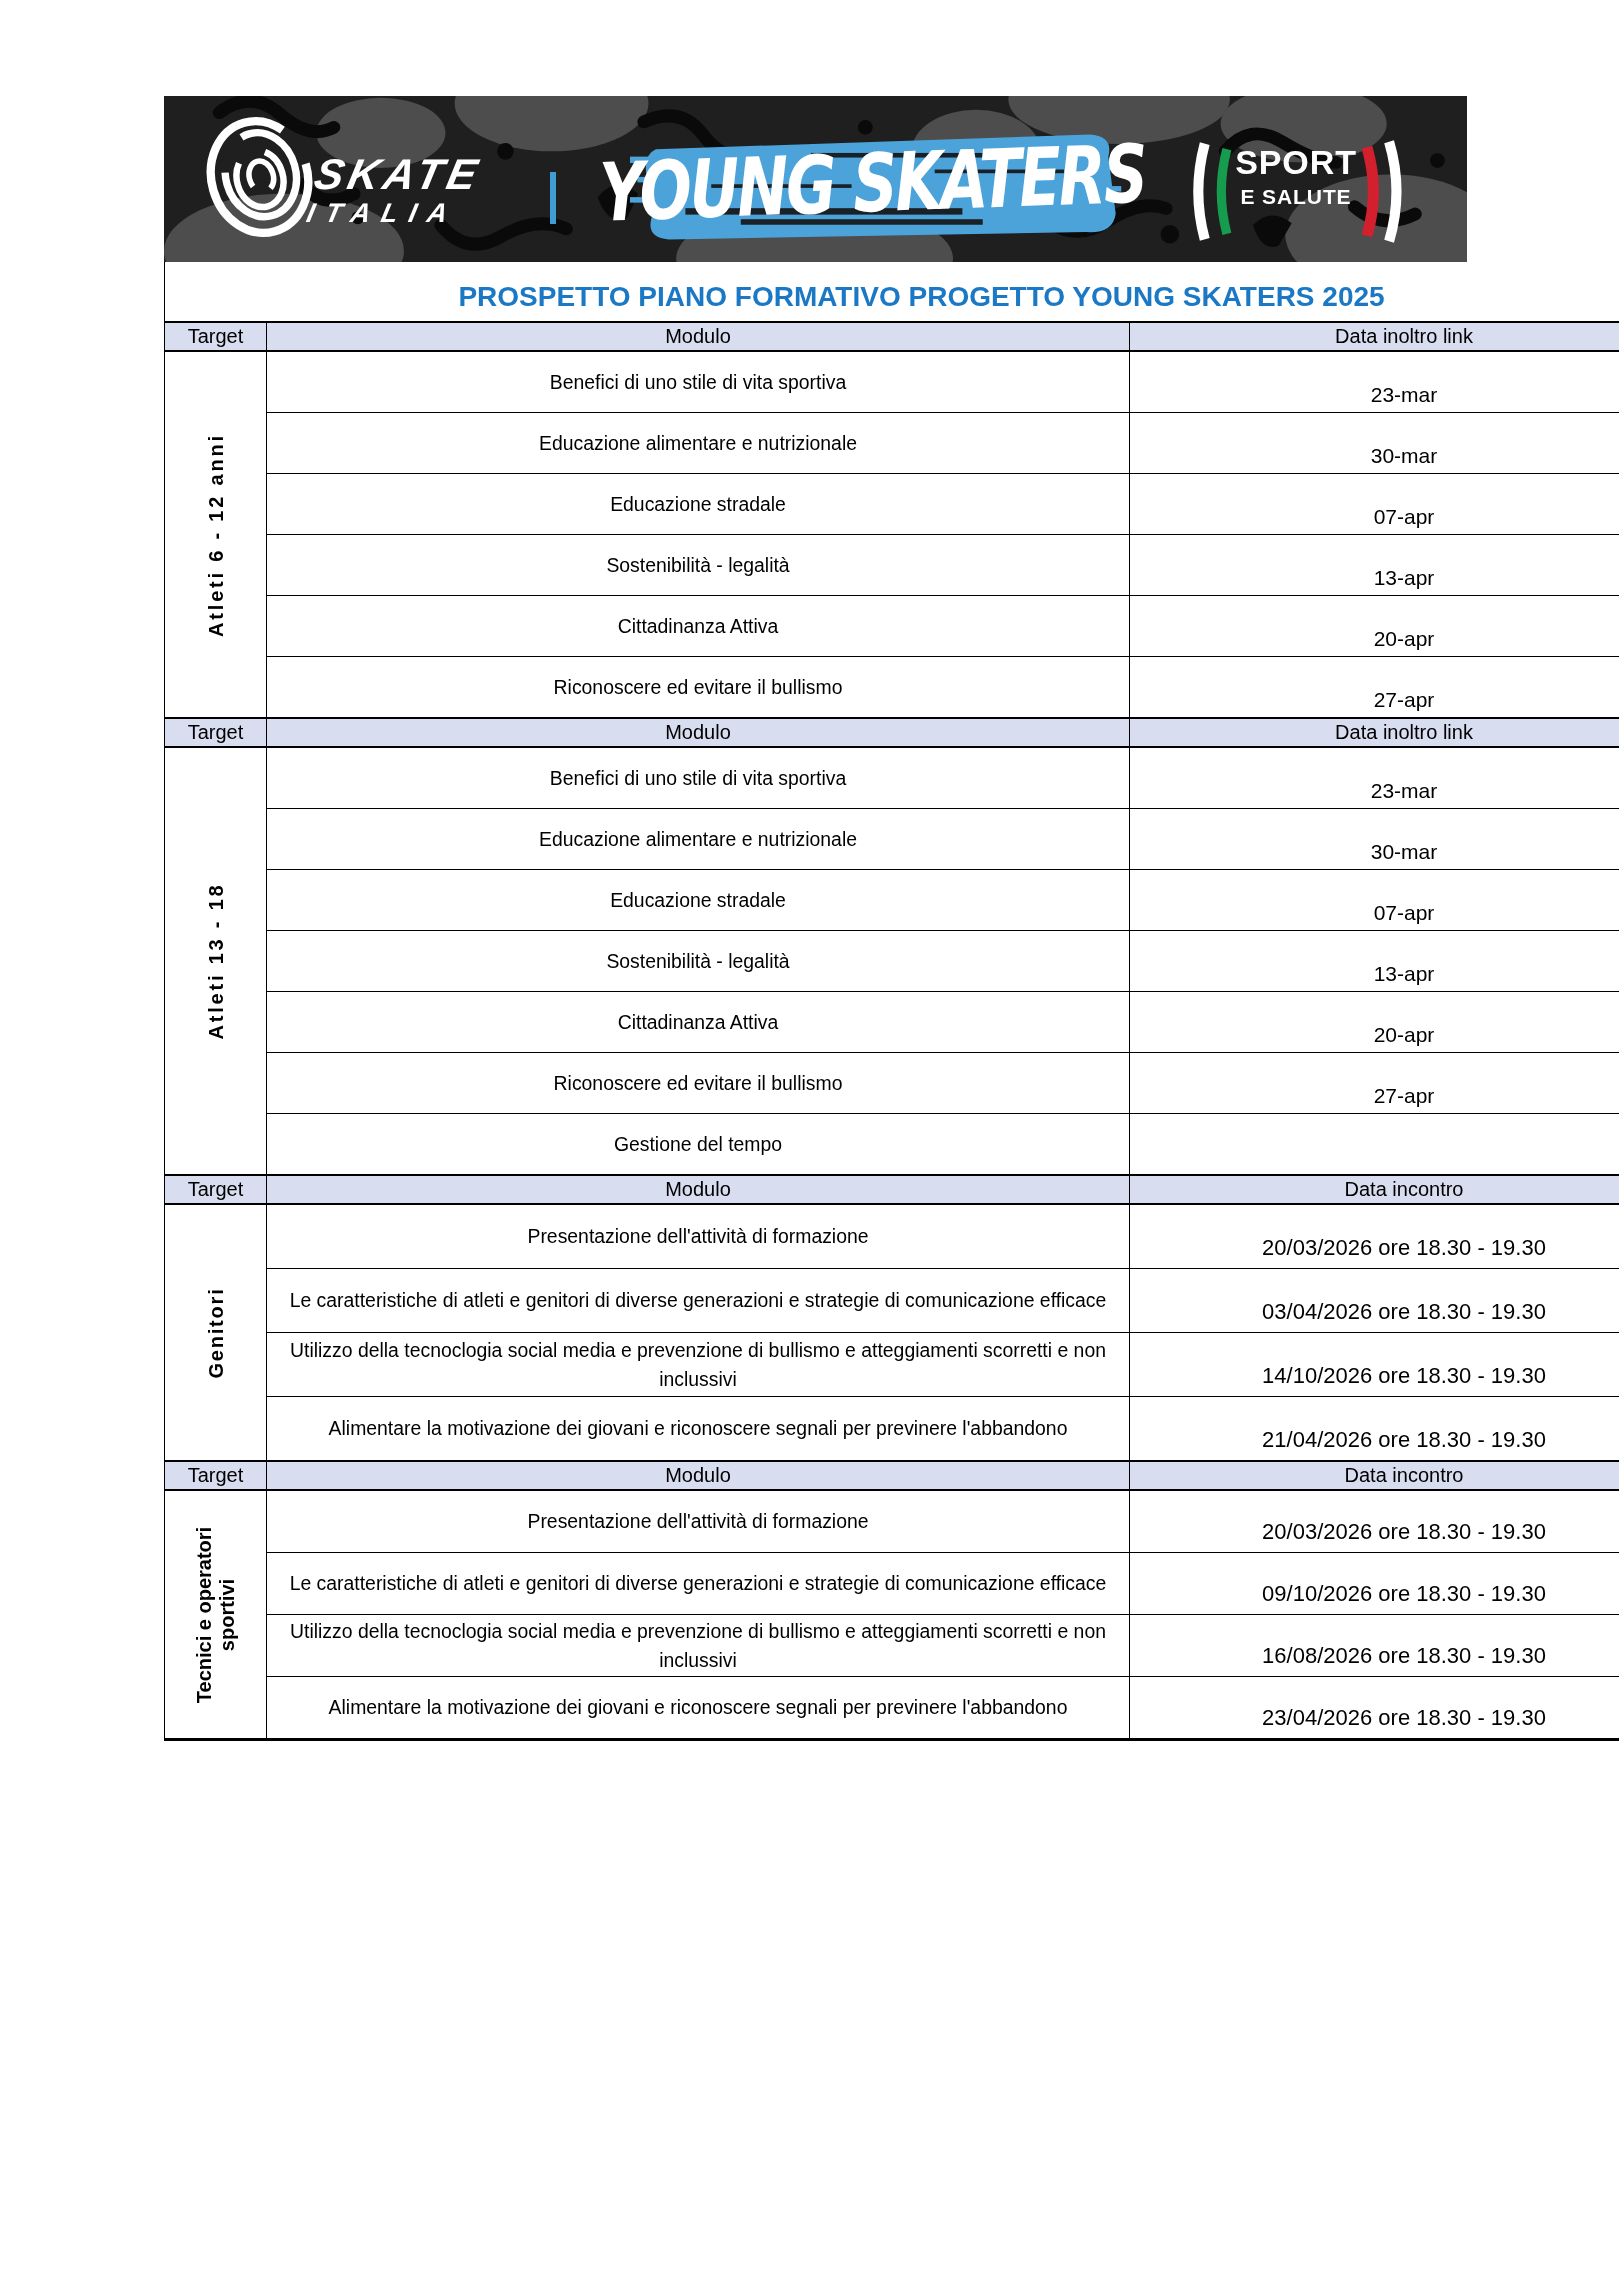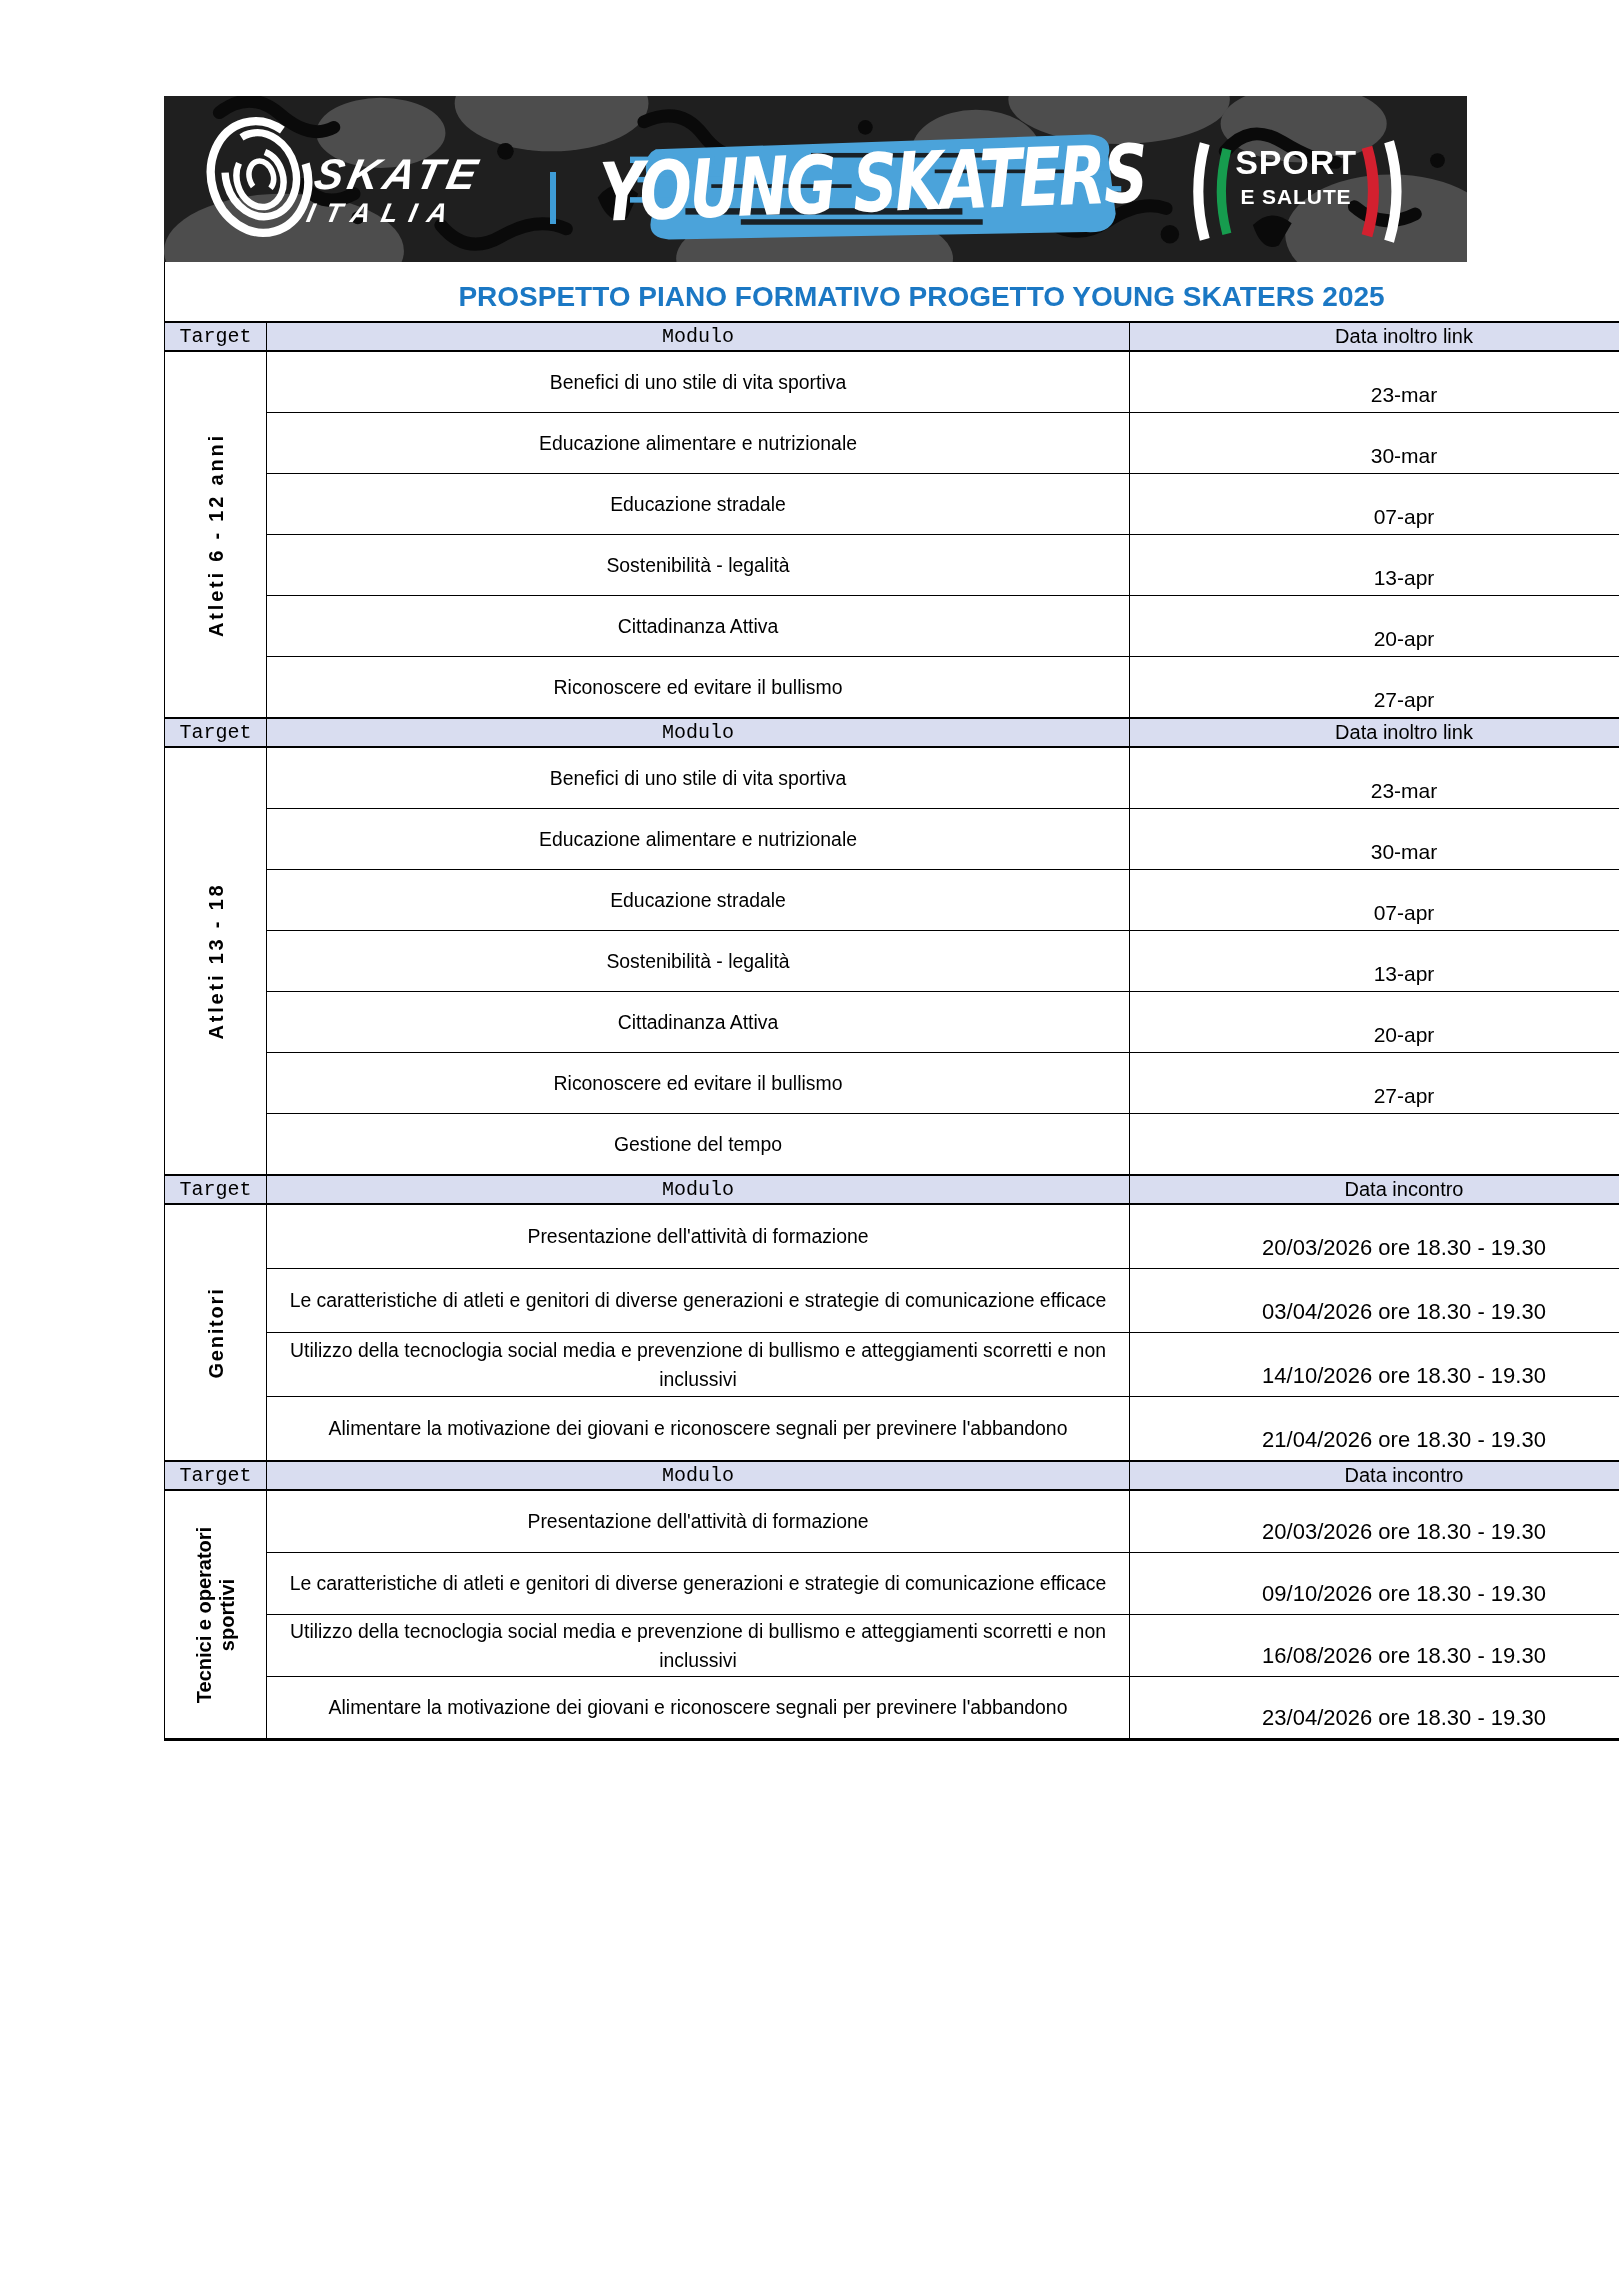--- a/index.html
+++ b/index.html
@@ -31,21 +31,21 @@
   
   .sheet{position:absolute;left:164px;top:262px;width:1515px;}
   .doc-title{box-sizing:border-box;height:59px;border-left:1.8px solid #000;border-right:1.8px solid #000;
              display:flex;align-items:flex-end;justify-content:center;padding-bottom:8.3px;
              font-size:28px;font-weight:bold;color:#1b78c4;letter-spacing:0;}
   #table-root{box-sizing:border-box;border-left:1.8px solid #000;border-right:1.8px solid #000;
               border-bottom:3.7px solid #000;}
   .sec-header{display:grid;grid-template-columns:102px 863px auto;background:#d9ddf0;
               border-top:2.8px solid #000;border-bottom:2.8px solid #000;height:27px;}
   .hcell{display:flex;align-items:center;justify-content:center;font-size:20px;}
-  .hcell.target,.hcell.modulo{border-right:1.8px solid #000;font-family:Liberation Mono, monospace;}
+  .hcell.target,.hcell.modulo{border-right:1.8px solid #000;}
   .sec-body{display:flex;}
   .target-cell{width:102px;flex:none;border-right:1.8px solid #000;position:relative;box-sizing:border-box;}
   .rows{flex:1;display:flex;flex-direction:column;}
   .trow{display:flex;border-bottom:1.8px solid #000;}
   .trow:last-child{border-bottom:none;}
   .cell{box-sizing:border-box;}
   .cell.modulo{width:863px;flex:none;border-right:1.8px solid #000;display:flex;align-items:center;
                justify-content:center;text-align:center;font-size:19.4px;line-height:1.45;padding:1.8px 7.4px;}
   .cell.data{flex:1;display:flex;align-items:flex-end;justify-content:center;
              font-size:21px;padding-bottom:5.5px;}

